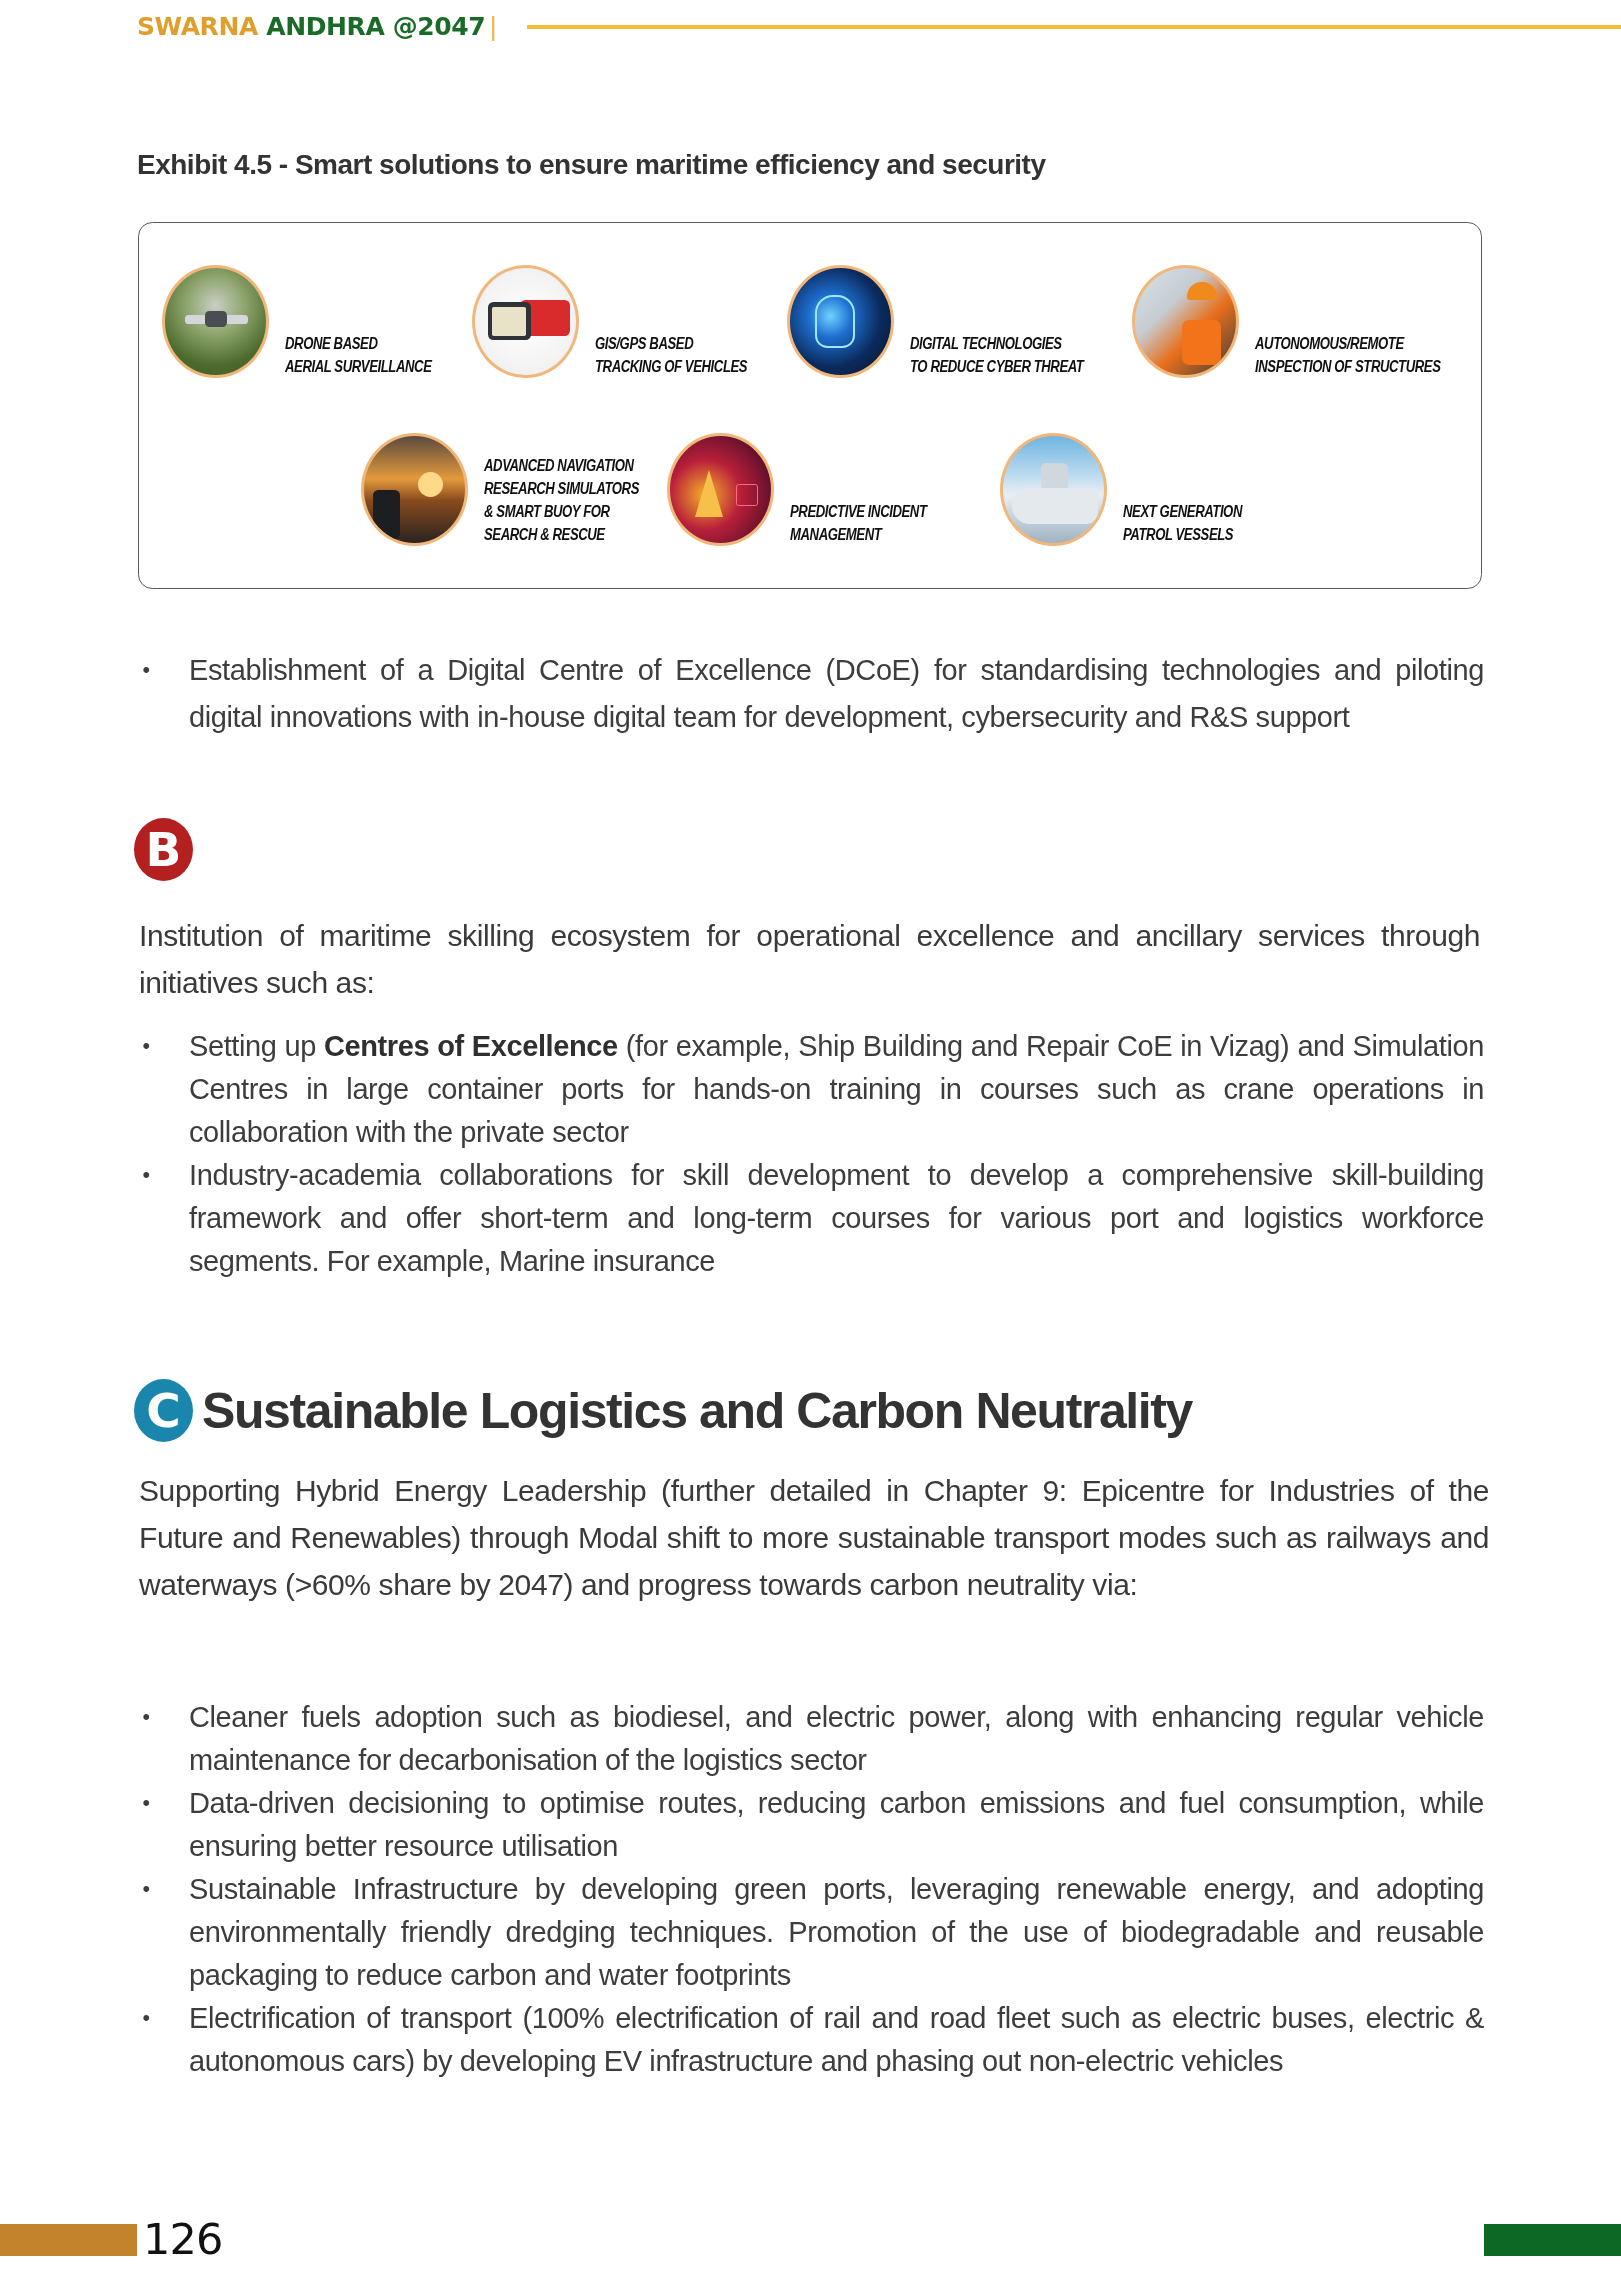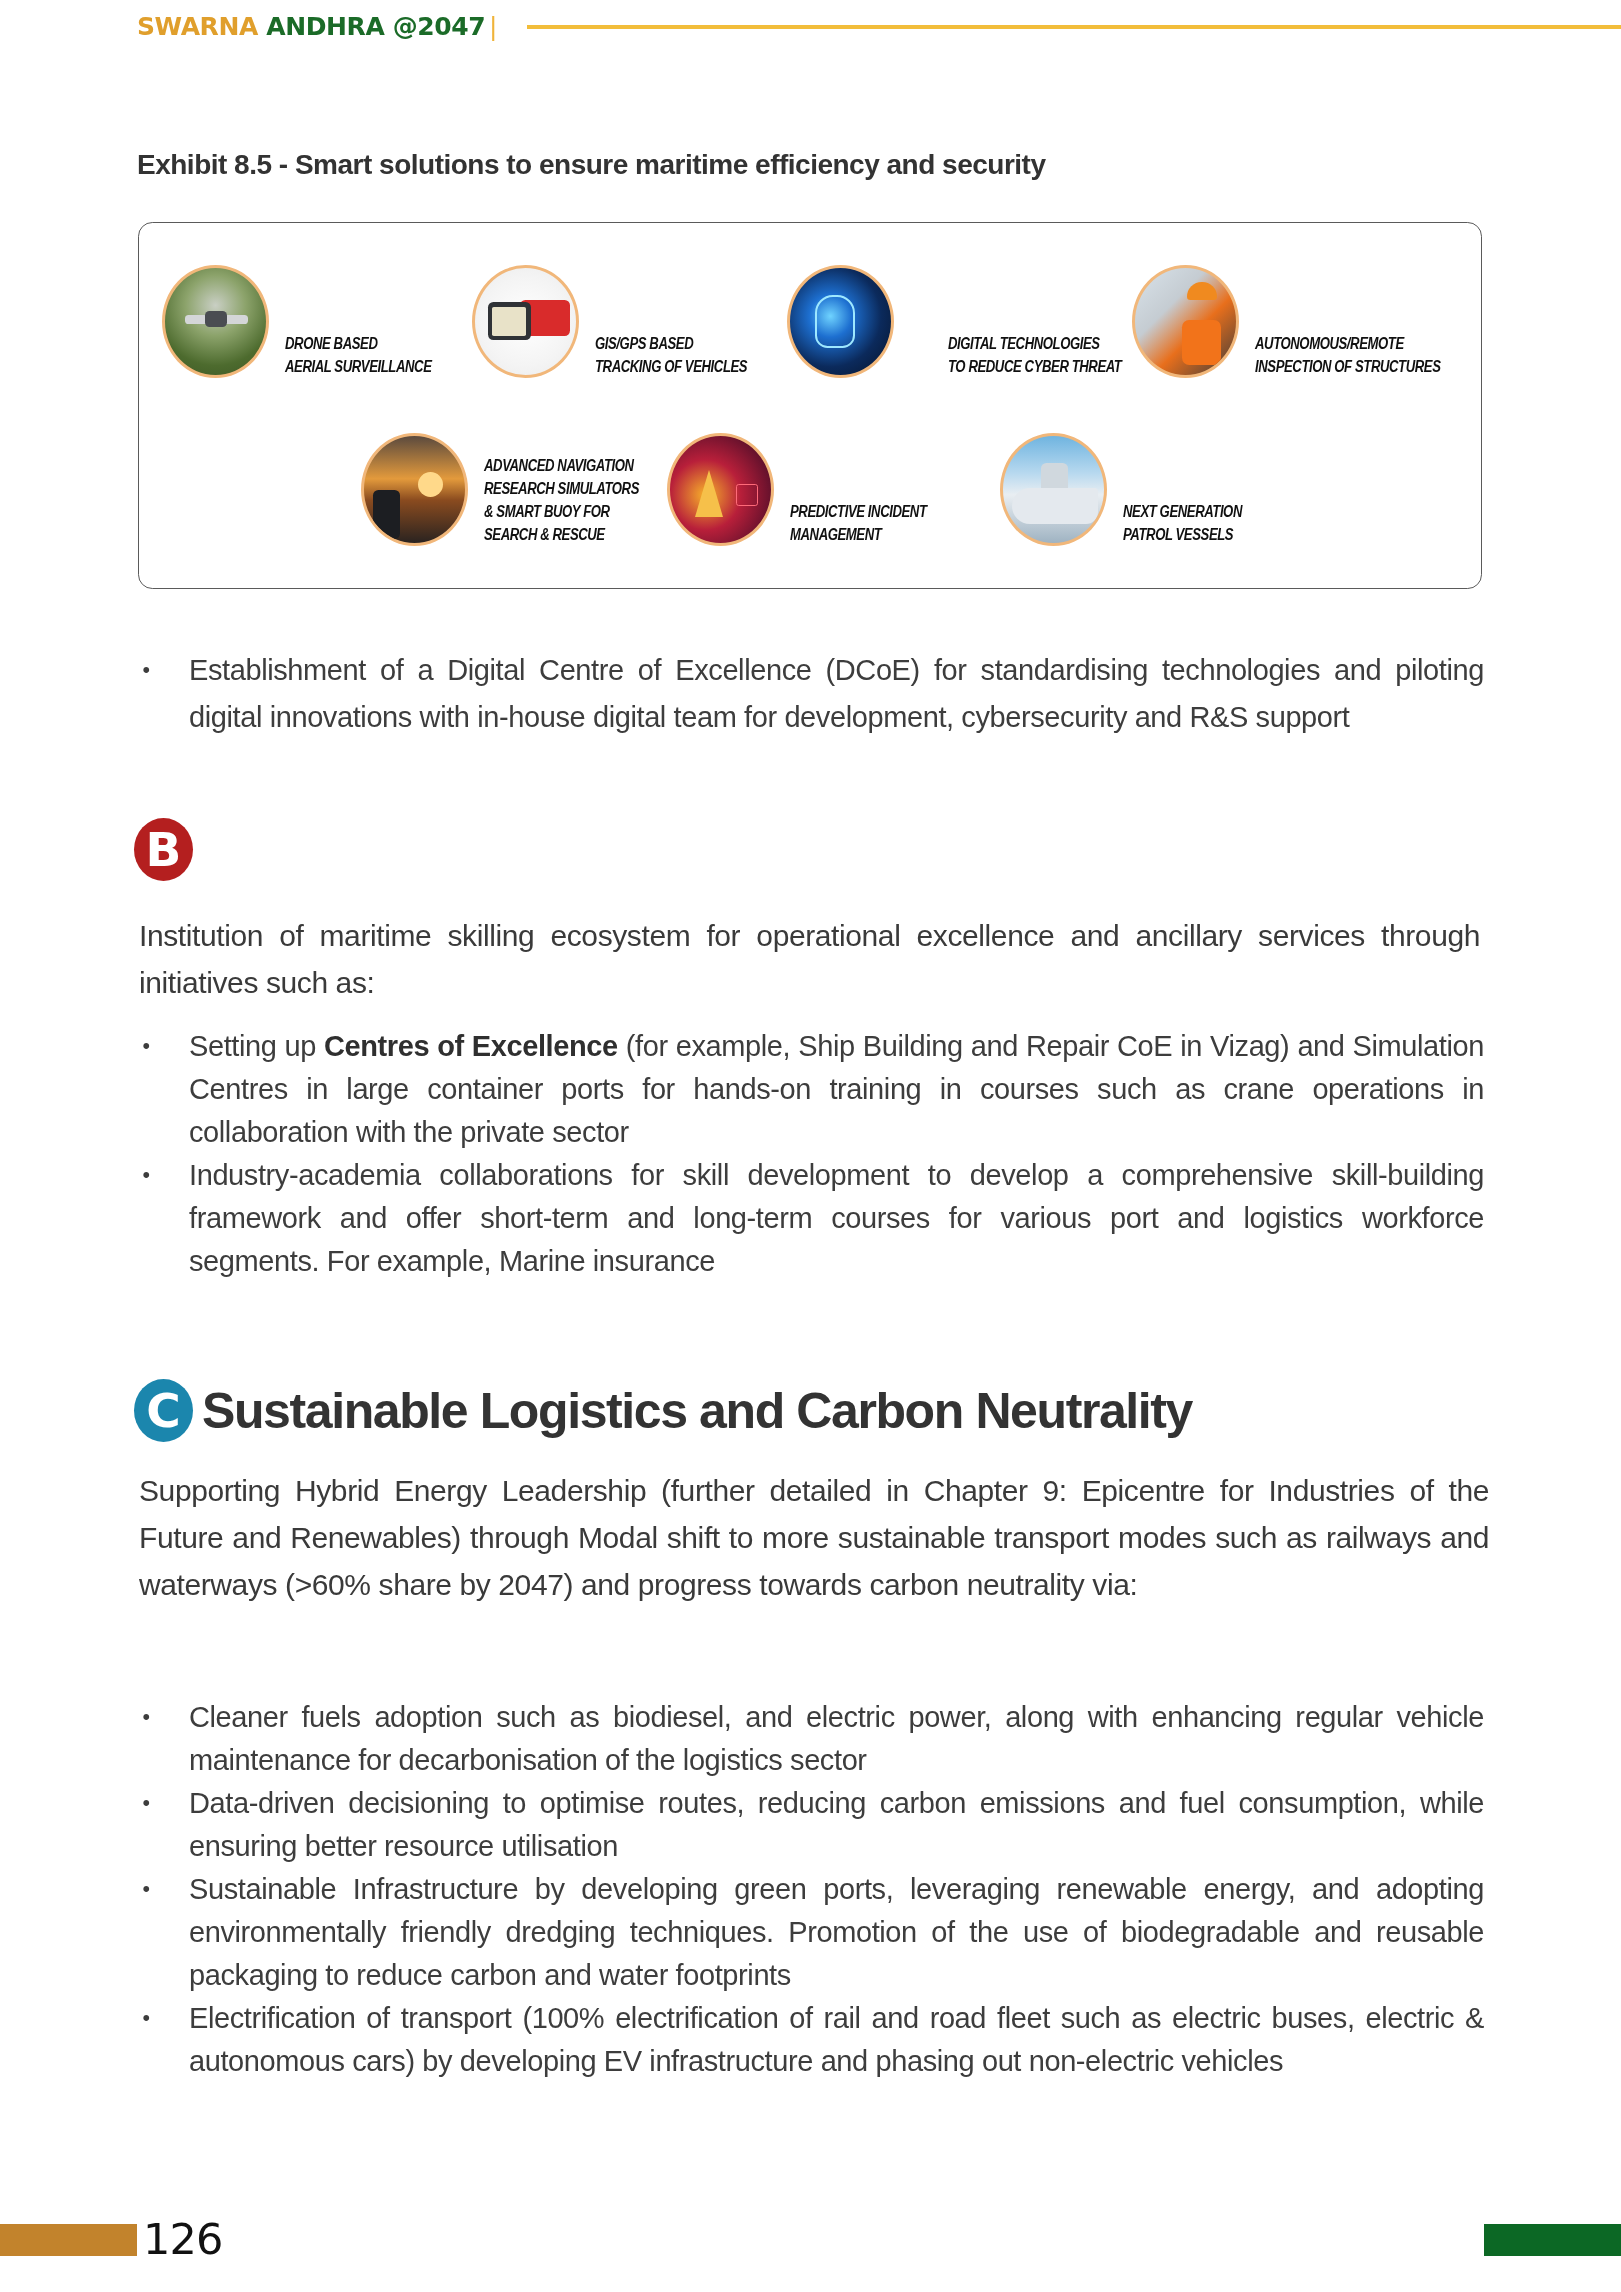--- a/index.html
+++ b/index.html
@@ -80,42 +80,42 @@
 <body>
 
 <div class="top-header">
   <div class="brand">
     <span class="gold">SWARNA</span>
     <span class="green">ANDHRA @2047</span><span class="sep">|</span>
   </div>
   <div class="header-rule"></div>
 </div>
 
-<div class="exhibit-title">Exhibit 8.5 - Smart solutions to ensure maritime efficiency and security</div>
+<div class="exhibit-title">Exhibit 4.5 - Smart solutions to ensure maritime efficiency and security</div>
 
 <div class="exhibit-box"></div>
 
 <div class="sol" style="left:162px; top:265px;">
   <div class="circle c-drone">
     <div class="pic drone-body"></div>
       <div class="pic drone-core"></div>
   </div>
   <div class="label">DRONE BASED
 AERIAL SURVEILLANCE</div>
 </div>
 <div class="sol" style="left:472px; top:265px;">
   <div class="circle c-gps">
     <div class="pic bus"></div>
       <div class="pic gps-screen"></div>
       <div class="pic gps-map"></div>
   </div>
   <div class="label">GIS/GPS BASED
 TRACKING OF VEHICLES</div>
 </div>
-<div class="sol" style="left:787px; top:265px;gap:38px;">
+<div class="sol" style="left:787px; top:265px;">
   <div class="circle c-cyber">
     <div class="pic hand"></div>
   </div>
   <div class="label">DIGITAL TECHNOLOGIES
 TO REDUCE CYBER THREAT</div>
 </div>
 <div class="sol" style="left:1132px; top:265px;">
   <div class="circle c-inspect">
     <div class="pic vest"></div>
       <div class="pic helmet"></div>

